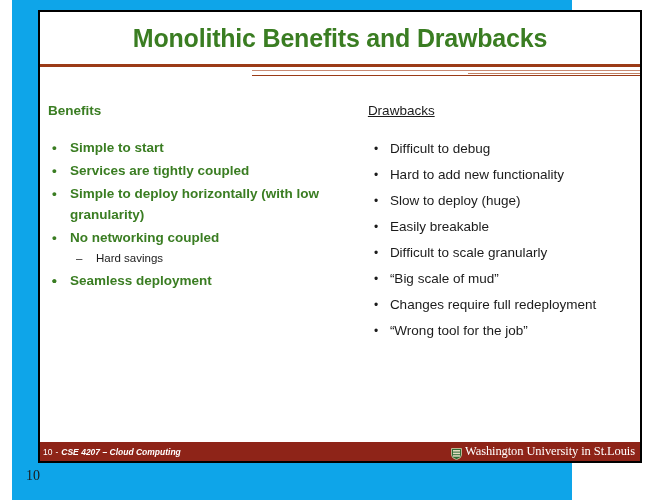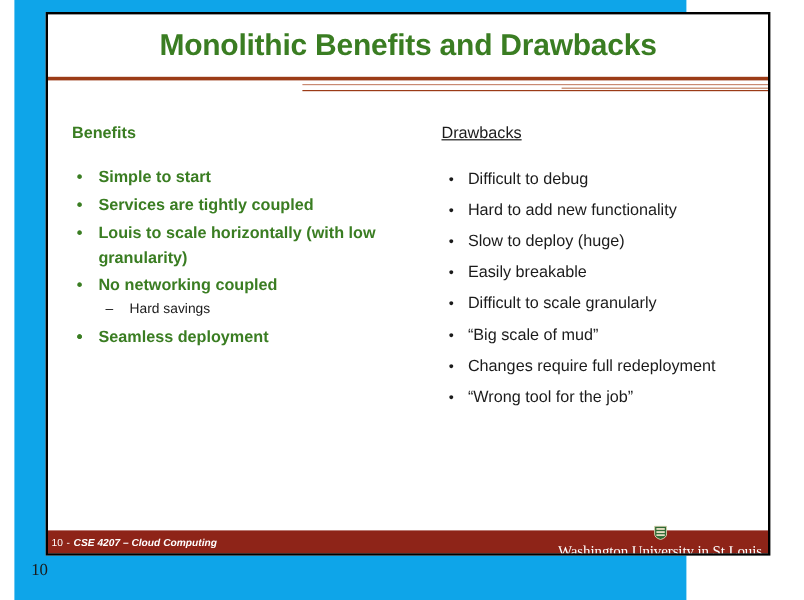--- a/index.html
+++ b/index.html
@@ -91,21 +91,21 @@
     position: absolute;
     left: 0;
     top: 90px;
     width: 100%;
     display: flex;
     align-items: flex-start;
   }
   .col {
     padding: 0 6px 0 0;
   }
-  .col-left  { width: 320px; padding-left: 20px; }
+  .col-left  { width: 320px; padding-left: 8px; }
   .col-right { width: 284px; padding-left: 10px; }
 
   .col-heading {
     font-size: 13.5px;
     line-height: 18px;
     margin-bottom: 17px;
   }
   .col-heading.green { color: #3a7d22; font-weight: bold; }
   .col-heading.black { color: #1b1b1b; font-weight: normal; text-decoration: underline; }
 
@@ -193,21 +193,20 @@
     gap: 3px;
   }
   .footer-num { font-weight: normal; font-style: normal; }
   .footer-course { font-weight: bold; font-style: italic; }
 
   .footer-right {
     display: flex;
     align-items: center;
     gap: 3px;
     padding-right: 3px;
-    flex-direction: column;
   }
   .wordmark {
     font-family: "Liberation Serif", serif;
     font-size: 12.5px;
     color: #ffffff;
     white-space: nowrap;
     letter-spacing: -0.1px;
   }
   .shield {
     width: 11px;
@@ -251,21 +250,21 @@
           <li>
             <span class="blt">•</span>
             <span>Simple to start</span>
           </li>
           <li>
             <span class="blt">•</span>
             <span>Services are tightly coupled</span>
           </li>
           <li>
             <span class="blt">•</span>
-            <span>Louis to scale horizontally (with low granularity)</span>
+            <span>Simple to deploy horizontally (with low granularity)</span>
           </li>
           <li>
             <span class="blt">•</span>
             <span>No networking coupled</span>
             <ul class="sublist">
               <li>
                 <span class="blt">–</span>
                 <span>Hard savings</span>
               </li>
             </ul>

